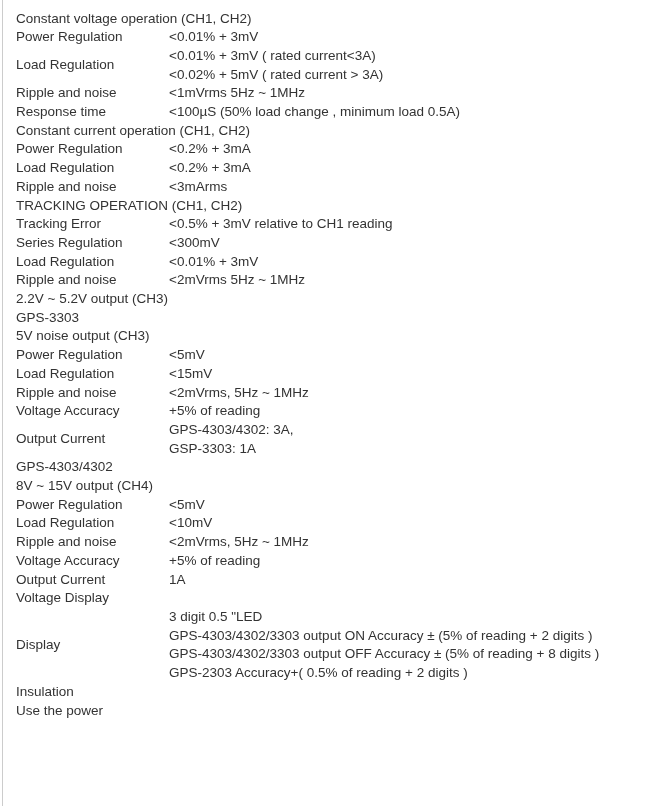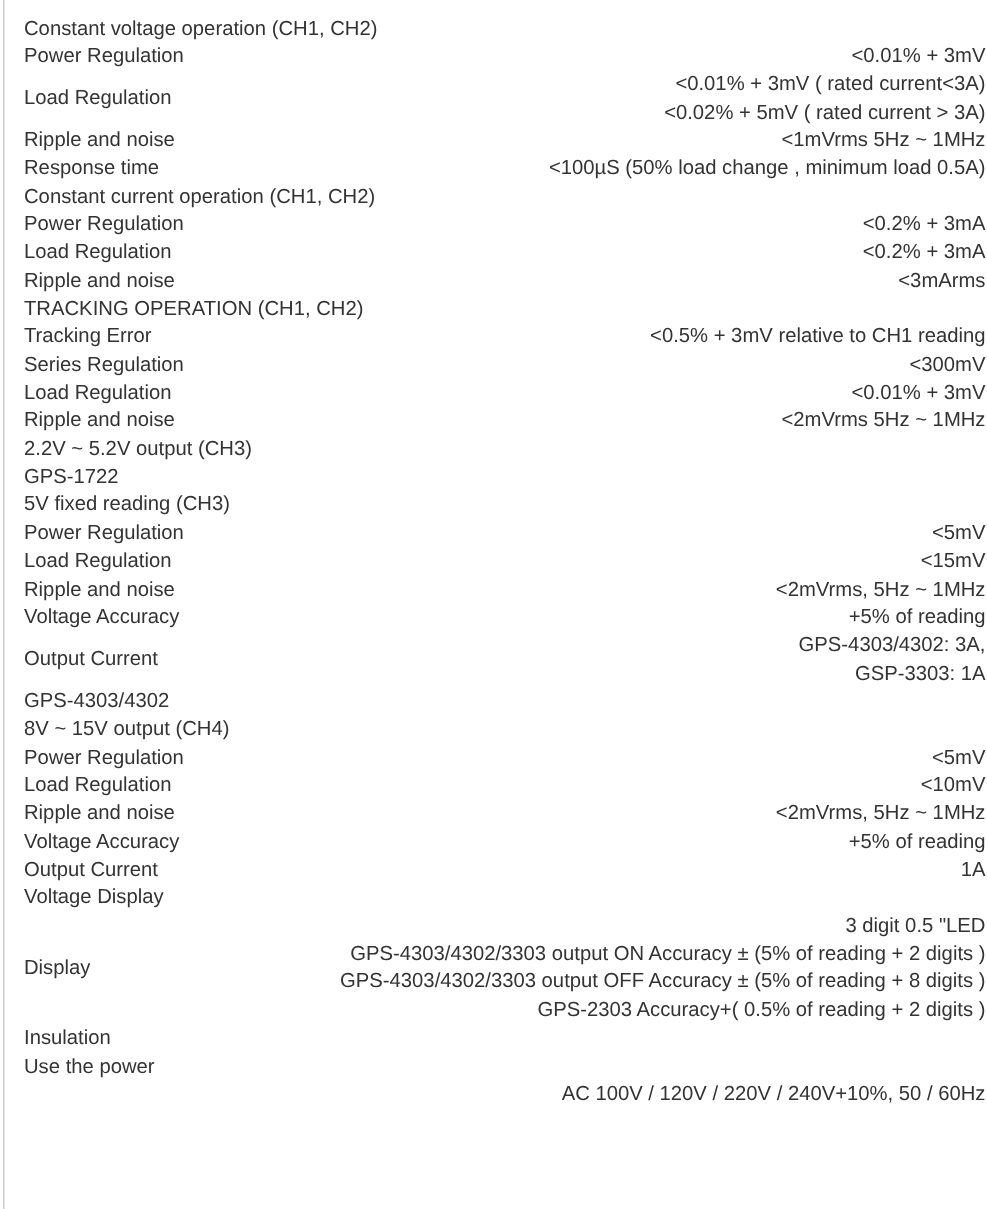--- a/index.html
+++ b/index.html
@@ -29,21 +29,21 @@
   col.c1 { width: 153px; }
   col.c2 { width: 488px; }
   td {
     padding: 0;
     vertical-align: middle;
     line-height: 18.71px;
     white-space: nowrap;
     overflow: visible;
   }
   td.section { }
-  td.value div { line-height: 18.71px; text-align: right; }
+  td.value div { line-height: 18.71px; }
 </style>
 </head>
 <body style="background: rgb(255, 255, 255); color: rgb(51, 51, 51);">
 
 <div class="sheet" style="border-left-color: rgb(204, 204, 204);">
   <table class="spec">
     <colgroup>
       <col class="c1">
       <col class="c2">
     </colgroup>
@@ -121,24 +121,24 @@
         <tr>
           <td class="label">Ripple and noise</td>
           <td class="value">
             <div>&lt;2mVrms 5Hz ~ 1MHz</div>
           </td>
         </tr>
         <tr>
           <td colspan="2" class="section">2.2V ~ 5.2V output (CH3)</td>
         </tr>
         <tr>
-          <td colspan="2" class="section">GPS-1722</td>
-        </tr>
-        <tr>
-          <td colspan="2" class="section">5V fixed reading (CH3)</td>
+          <td colspan="2" class="section">GPS-3303</td>
+        </tr>
+        <tr>
+          <td colspan="2" class="section">5V noise output (CH3)</td>
         </tr>
         <tr>
           <td class="label">Power Regulation</td>
           <td class="value">
             <div>&lt;5mV</div>
           </td>
         </tr>
         <tr>
           <td class="label">Load Regulation</td>
           <td class="value">
@@ -210,22 +210,16 @@
             <div>GPS-4303/4302/3303 output ON Accuracy ± (5% of reading + 2 digits )</div>
             <div>GPS-4303/4302/3303 output OFF Accuracy ± (5% of reading + 8 digits )</div>
             <div>GPS-2303 Accuracy+( 0.5% of reading + 2 digits )</div>
           </td>
         </tr>
         <tr>
           <td colspan="2" class="section">Insulation</td>
         </tr>
         <tr>
           <td colspan="2" class="section">Use the power</td>
-        </tr>
-        <tr>
-          <td class="label"></td>
-          <td class="value">
-            <div>AC 100V / 120V / 220V / 240V+10%, 50 / 60Hz</div>
-          </td>
         </tr>
       </tbody>
   </table>
 </div>
 
 </body></html>

